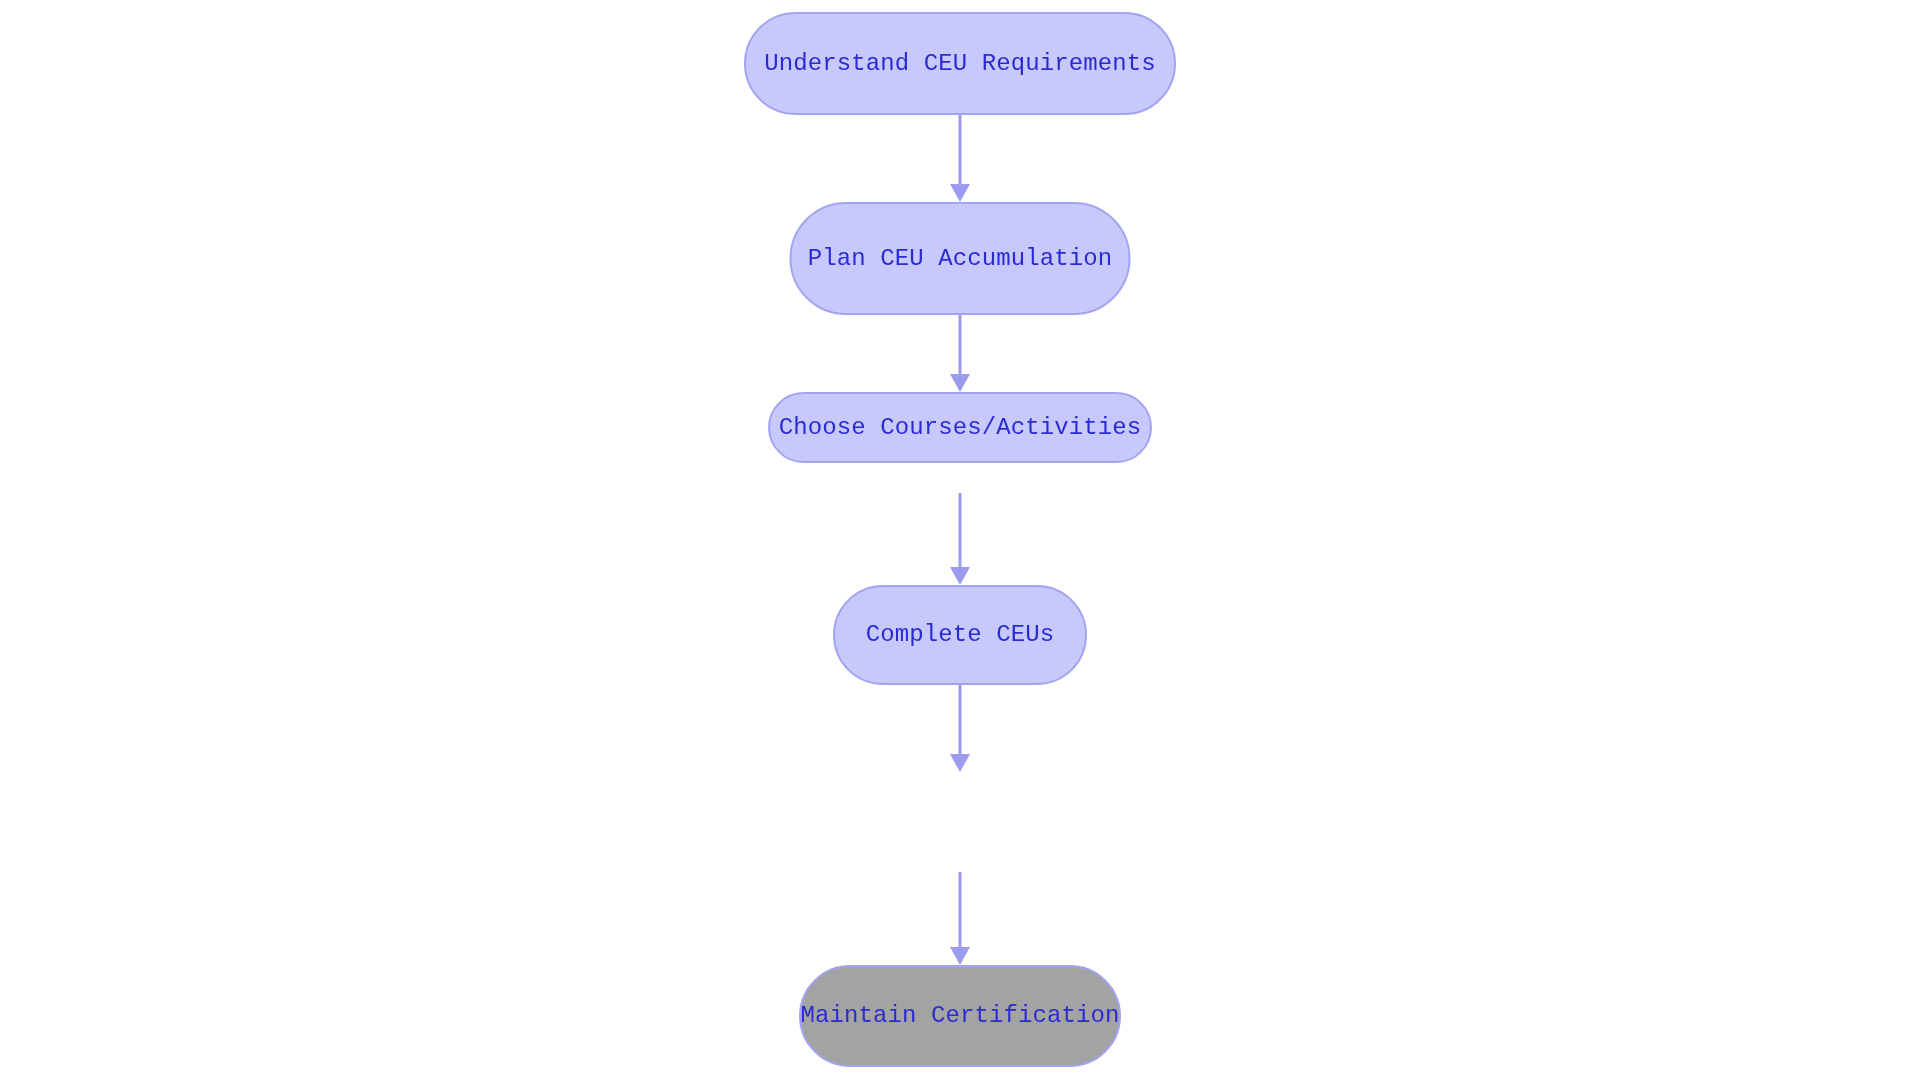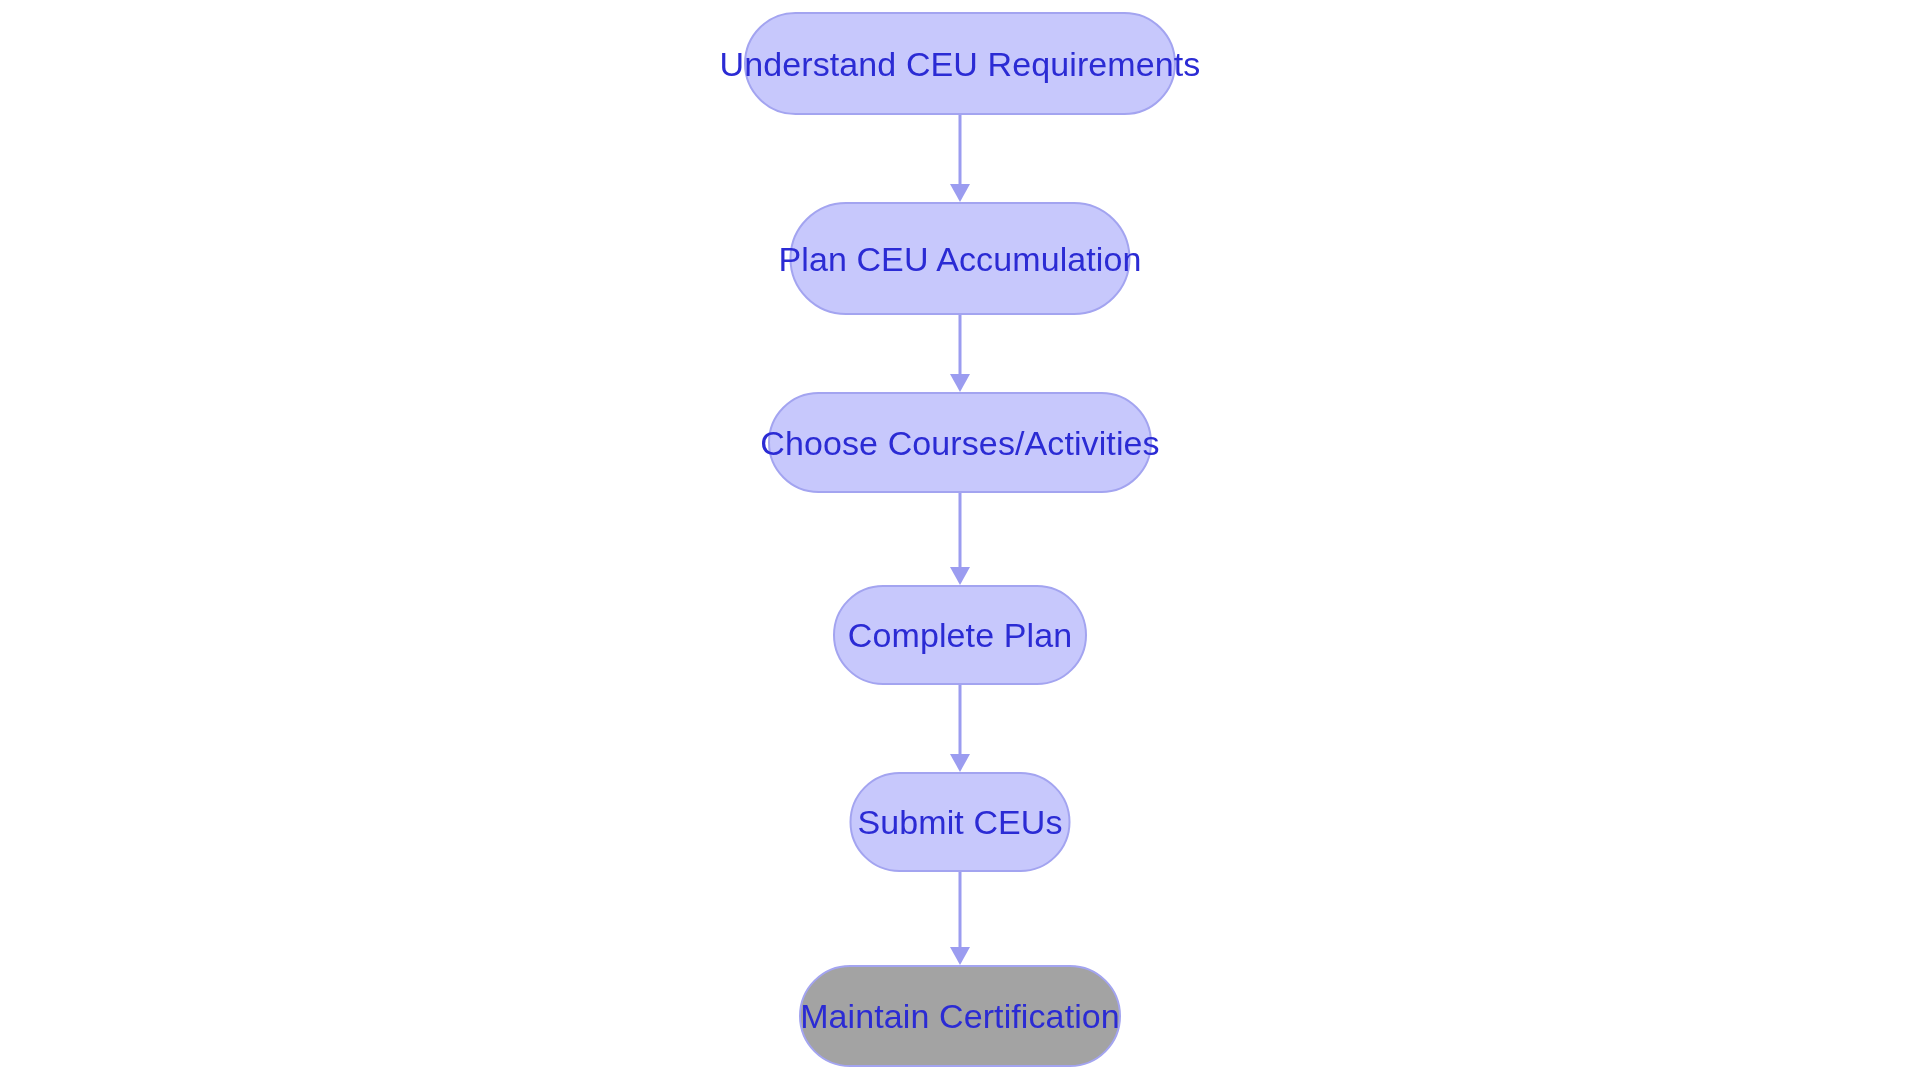--- a/index.html
+++ b/index.html
@@ -30,22 +30,22 @@
     justify-content: center;
     background: #c7c8fc;
     border: 2px solid #a3a4f0;
     border-radius: 999px;
     transform: translateX(-50%);
     user-select: none;
   }
 
   .flow-node-label {
     color: #2b2bd4;
-    font-family: Liberation Sans, sans-serif;
-    font-size: 34px;
+    font-family: Liberation Mono, monospace;
+    font-size: 24px;
     font-weight: 400;
     line-height: 1;
     letter-spacing: 0.1px;
     white-space: nowrap;
     text-align: center;
   }
 
   .flow-edge {
     position: absolute;
     transform: translateX(-50%);
@@ -96,25 +96,22 @@
     <div class="flow-edge" style="left: 960px; top: 872px; width: 24px; height: 93px;">
       <div class="flow-edge-line" style="height: 77px; background: rgb(155, 156, 240);"></div>
       <div class="flow-edge-arrow" style="border-top-color: rgb(155, 156, 240);"></div>
     </div>
     <div class="flow-node" style="left: 960px; top: 12px; width: 432px; height: 103px; background: rgb(199, 200, 252); border-color: rgb(163, 164, 240);">
       <span class="flow-node-label" style="color: rgb(43, 43, 212);">Understand CEU Requirements</span>
     </div>
     <div class="flow-node" style="left: 960px; top: 202px; width: 341px; height: 113px; background: rgb(199, 200, 252); border-color: rgb(163, 164, 240);">
       <span class="flow-node-label" style="color: rgb(43, 43, 212);">Plan CEU Accumulation</span>
     </div>
-    <div class="flow-node" style="left: 960px; top: 392px; width: 384px; height: 101px; background: rgb(199, 200, 252); border-color: rgb(163, 164, 240);">
+    <div class="flow-node" style="left: 960px; top: 392px; width: 384px; height: 71px; background: rgb(199, 200, 252); border-color: rgb(163, 164, 240);">
       <span class="flow-node-label" style="color: rgb(43, 43, 212);">Choose Courses/Activities</span>
     </div>
     <div class="flow-node" style="left: 960px; top: 585px; width: 254px; height: 100px; background: rgb(199, 200, 252); border-color: rgb(163, 164, 240);">
-      <span class="flow-node-label" style="color: rgb(43, 43, 212);">Complete Plan</span>
-    </div>
-    <div class="flow-node" style="left: 960px; top: 772px; width: 221px; height: 100px; background: rgb(199, 200, 252); border-color: rgb(163, 164, 240);">
-      <span class="flow-node-label" style="color: rgb(43, 43, 212);">Submit CEUs</span>
+      <span class="flow-node-label" style="color: rgb(43, 43, 212);">Complete CEUs</span>
     </div>
     <div class="flow-node" style="left: 960px; top: 965px; width: 322px; height: 102px; background: #a3a3a3; border-color: rgb(163, 164, 240);">
       <span class="flow-node-label" style="color: rgb(43, 43, 212);">Maintain Certification</span>
     </div>
   </div>
 
 </body></html>

